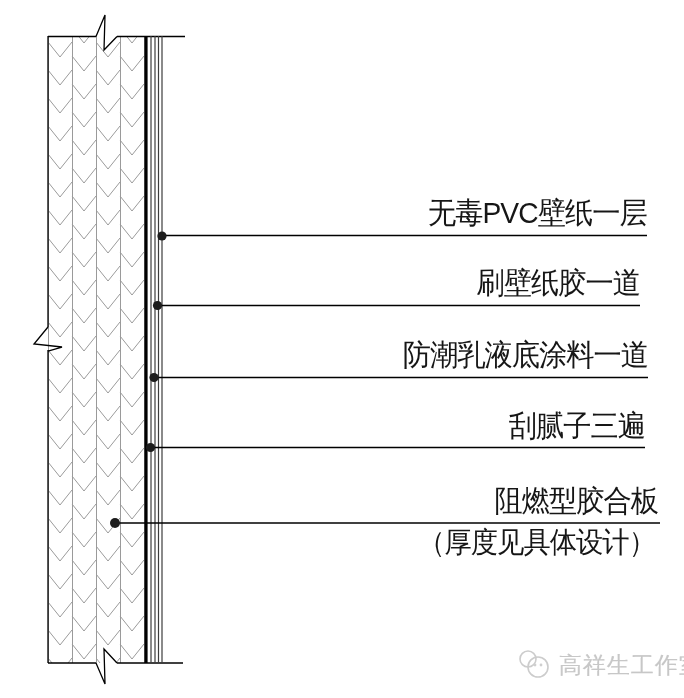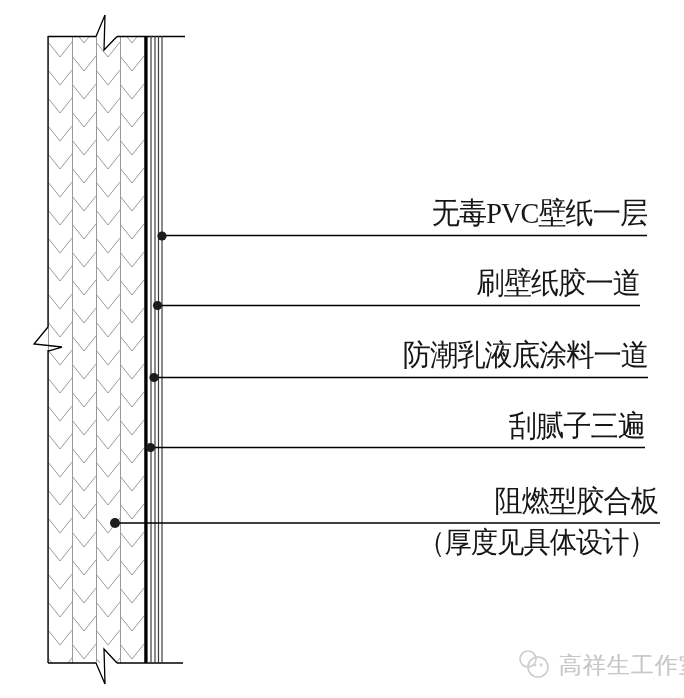--- a/index.html
+++ b/index.html
@@ -2,21 +2,21 @@
 <html><head>
 <meta charset="utf-8">
 <style>
   html, body { margin: 0; padding: 0; background: #ffffff; }
   #canvas {
     position: relative;
     width: 684px;
     height: 698px;
     background: #ffffff;
     overflow: hidden;
-    font-family: Liberation Serif, serif;
+    font-family: Liberation Sans, sans-serif;
   }
   #linework {
     position: absolute;
     left: 0; top: 0;
   }
   .callout {
     position: absolute;
     color: #161616;
     font-size: 30px;
     line-height: 1.05;

